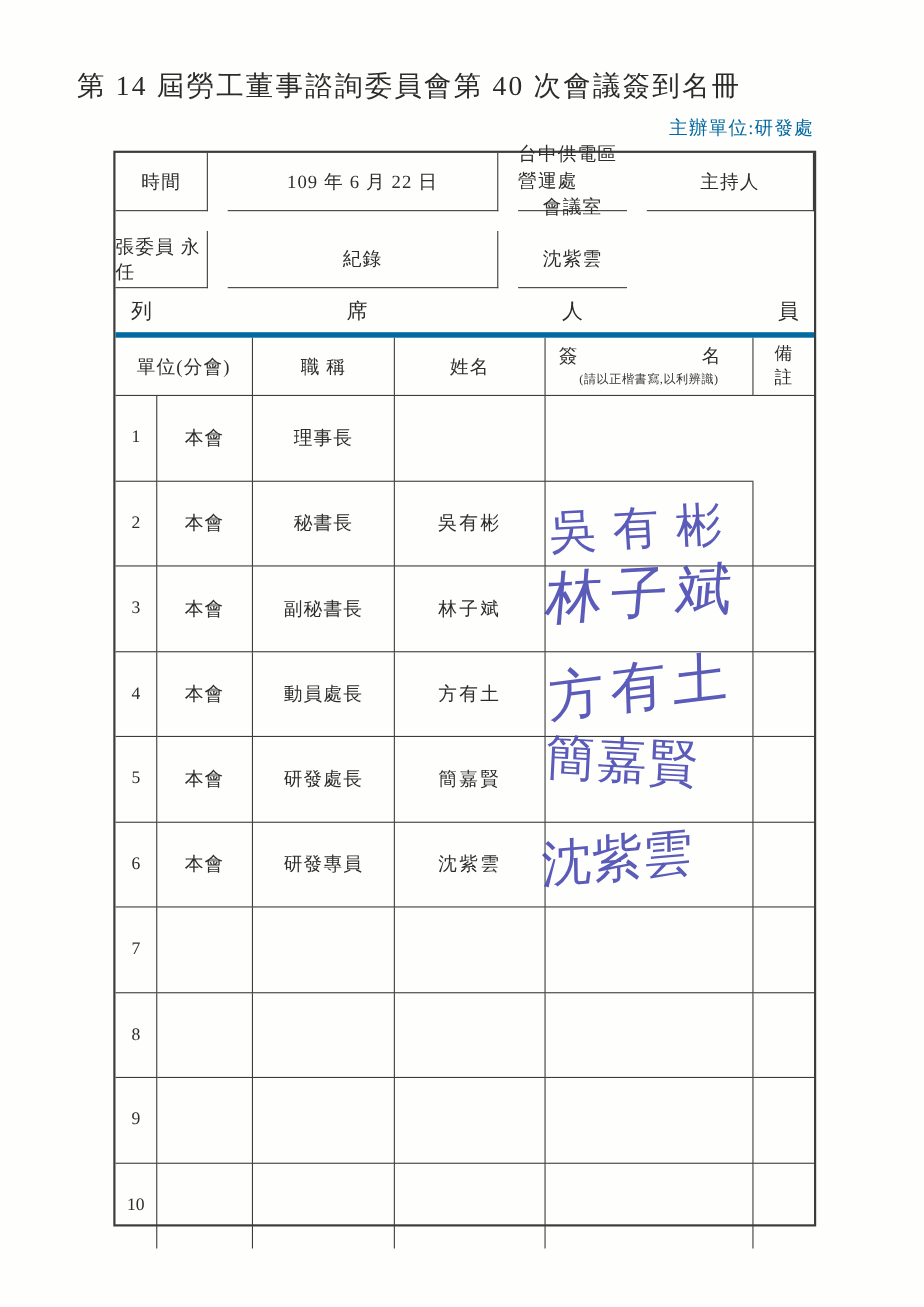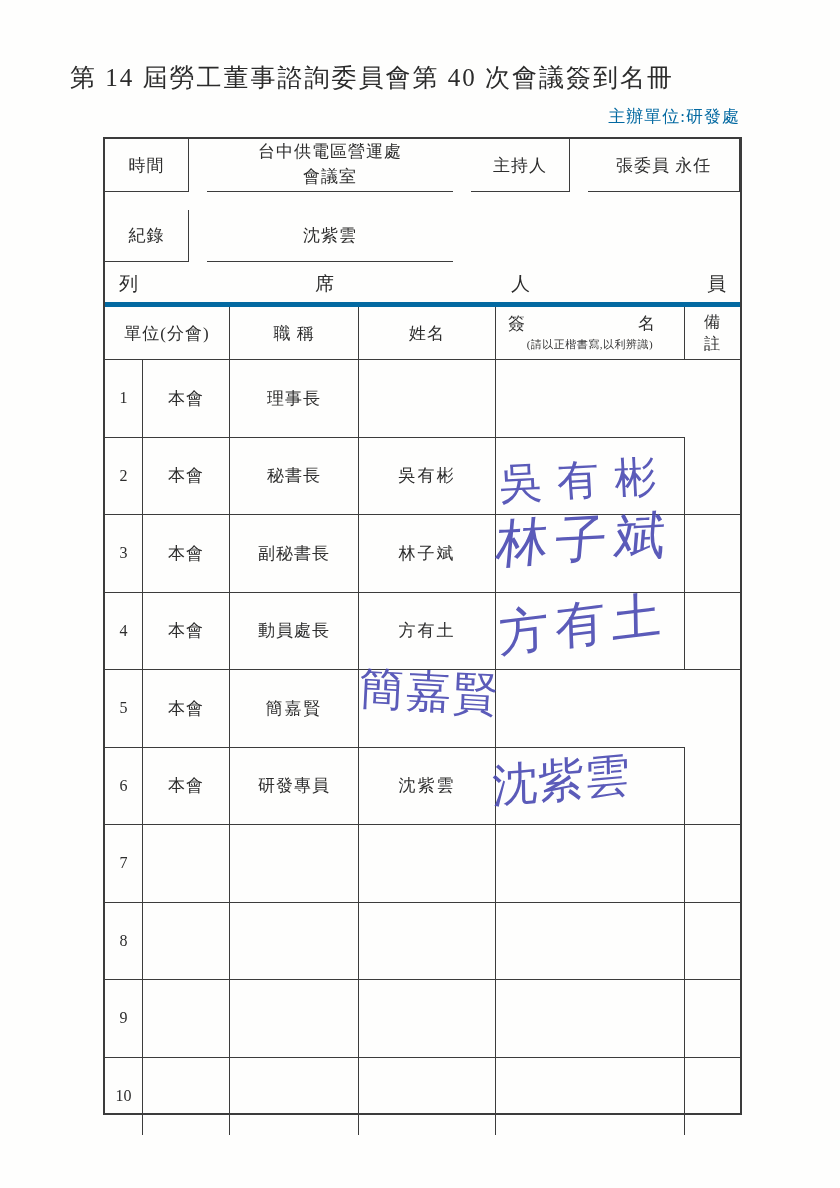--- a/index.html
+++ b/index.html
@@ -80,20 +80,21 @@
 
 <div class="page">
 
   <div class="title">第 14 屆勞工董事諮詢委員會第 40 次會議簽到名冊</div>
   <div class="organizer">主辦單位:研發處</div>
 
   <div class="doc-table">
 
     <div class="sec-info">
       <div class="c">時間</div>
+      <div class="c">109 年 6 月 22 日</div>
       <div class="c last info-value-2line">
         <div>台中供電區營運處</div>
         <div>會議室</div>
       </div>
       <div class="c">主持人</div>
       <div class="c">張委員 永任</div>
       <div class="c">紀錄</div>
       <div class="c last">沈紫雲</div>
     </div>
 
@@ -152,20 +153,21 @@
         <div class="c namec">方有土</div>
         <div class="c signc">
             <span class="sig sig-4">方有土</span>
           </div>
         <div class="c last"></div>
       </div>
 
       <div class="row">
         <div class="c num">5</div>
         <div class="c">本會</div>
+        <div class="c">研發處長</div>
         <div class="c namec">簡嘉賢</div>
         <div class="c signc">
             <span class="sig sig-5">簡嘉賢</span>
           </div>
         <div class="c last"></div>
       </div>
 
       <div class="row">
         <div class="c num">6</div>
         <div class="c">本會</div>

